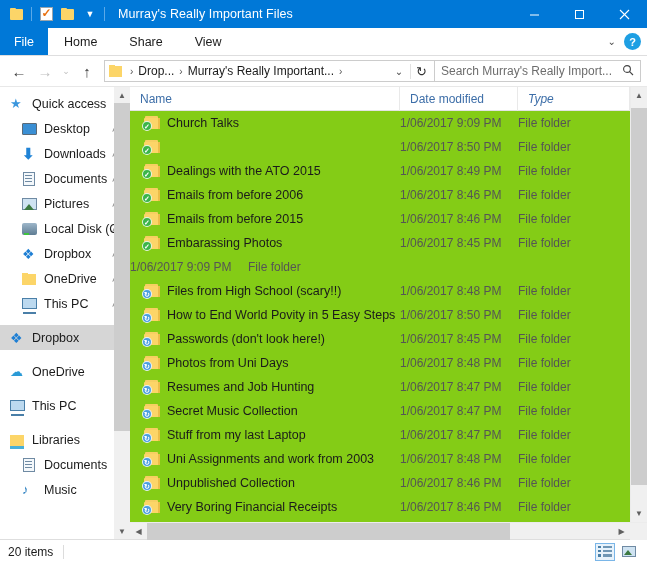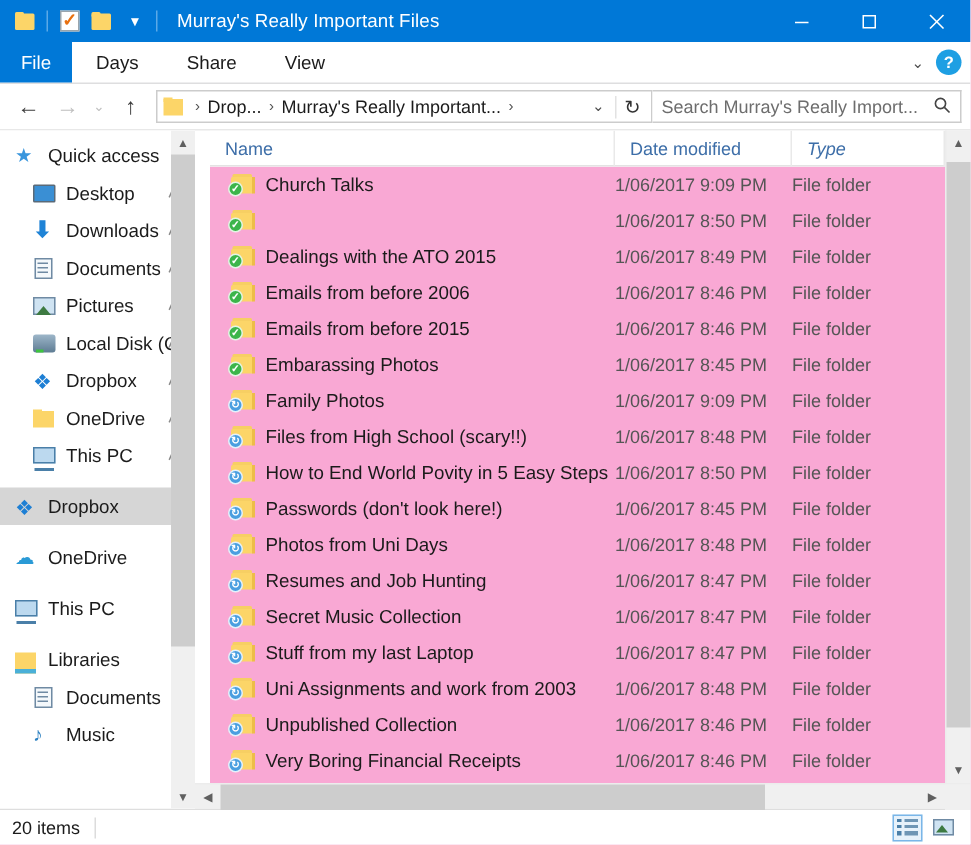--- a/index.html
+++ b/index.html
@@ -142,37 +142,37 @@
     position:absolute; right:0; top:0; width:16px; height:100%;
     background:#f0f0f0; display:flex; flex-direction:column; align-items:center;
   }
   .sb-arrow { width:16px; height:16px; display:flex; align-items:center; justify-content:center;
     font-size:8px; color:#606060; flex:0 0 16px; }
   .sb-track { flex:1; width:16px; position:relative; }
   .sb-thumb { position:absolute; left:0; width:16px; background:#cdcdcd; }
 
   
   .filepane { flex:1; display:flex; flex-direction:column; min-width:0; position:relative; }
-  .listarea { flex:1; display:flex; min-height:0;padding-left:10px; }
+  .listarea { flex:1; display:flex; min-height:0; }
   .listcol { flex:1; display:flex; flex-direction:column; min-width:0; overflow:hidden; }
 
   .colheads {
     height:24px; flex:0 0 24px; display:flex; align-items:center;
     border-bottom:1px solid #e3e3e3; background:#fff; font-size:12px; color:#3d6ea8;
     position:relative;
   }
   .colhead { height:24px; display:flex; align-items:center; padding-left:10px; border-right:1px solid #e9e9e9; }
   .ch-name { width:270px; flex:0 0 270px; position:relative; }
   .ch-date { width:118px; flex:0 0 118px; }
   .ch-type { flex:1;font-style:italic; }
   .sortmark {
     position:absolute; left:142px; top:-9px; font-size:10px; color:#5a5a5a;
   }
 
-  .rows { flex:1; overflow:hidden; background:#f9a8d4; }
+  .rows { flex:1; overflow:hidden; background:#84cc16; }
   .row {
     height:24px; display:flex; align-items:center; font-size:12.5px; color:#1b1b1b;
   }
   .cell-name { width:270px; flex:0 0 270px; display:flex; align-items:center; padding-left:14px; }
   .cell-date { width:118px; flex:0 0 118px; color:#555; font-size:12px; }
   .cell-type { flex:1; color:#555; font-size:12px; }
 
   .fico { width:16px; height:14px; position:relative; margin-right:7px; flex:0 0 16px; }
   .fico .f-back { position:absolute; left:1px; top:0px; width:13px; height:3px; background:#f7cf63; border-radius:1px 1px 0 0;}
   .fico .f-body { position:absolute; left:0px; top:2px; width:15px; height:11px; background:#fcd568; border-radius:1px; }
@@ -270,21 +270,21 @@
         <svg width="11" height="11" viewBox="0 0 11 11">
             <line x1="1" y1="1" x2="10" y2="10" stroke="#fff" stroke-width="1.1"></line>
             <line x1="10" y1="1" x2="1" y2="10" stroke="#fff" stroke-width="1.1"></line>
           </svg>
       </div>
     </div>
   </div>
 
   <div class="menubar">
     <div class="menu-file">File</div>
-    <div class="menu-item">Days</div>
+    <div class="menu-item">Home</div>
     <div class="menu-item">Share</div>
     <div class="menu-item">View</div>
     <div class="ribbon-right">
       <span class="ribbon-caret">⌄</span>
       <span class="help-btn">?</span>
     </div>
   </div>
 
   <div class="addressbar">
     <div class="nav-btn">←</div>
@@ -527,29 +527,20 @@
                     <span class="f-body"></span>
                     <span class="f-tab"></span>
                     <span class="badge green">✓</span>
                   </span>
                   <span>Embarassing Photos</span>
                 </div>
                 <div class="cell-date">1/06/2017 8:45 PM</div>
                 <div class="cell-type">File folder</div>
               </div>
               <div class="row">
-                <div class="cell-name">
-                  <span class="fico">
-                    <span class="f-back"></span>
-                    <span class="f-body"></span>
-                    <span class="f-tab"></span>
-                    <span class="badge blue">↻</span>
-                  </span>
-                  <span>Family Photos</span>
-                </div>
                 <div class="cell-date">1/06/2017 9:09 PM</div>
                 <div class="cell-type">File folder</div>
               </div>
               <div class="row">
                 <div class="cell-name">
                   <span class="fico">
                     <span class="f-back"></span>
                     <span class="f-body"></span>
                     <span class="f-tab"></span>
                     <span class="badge blue">↻</span>

